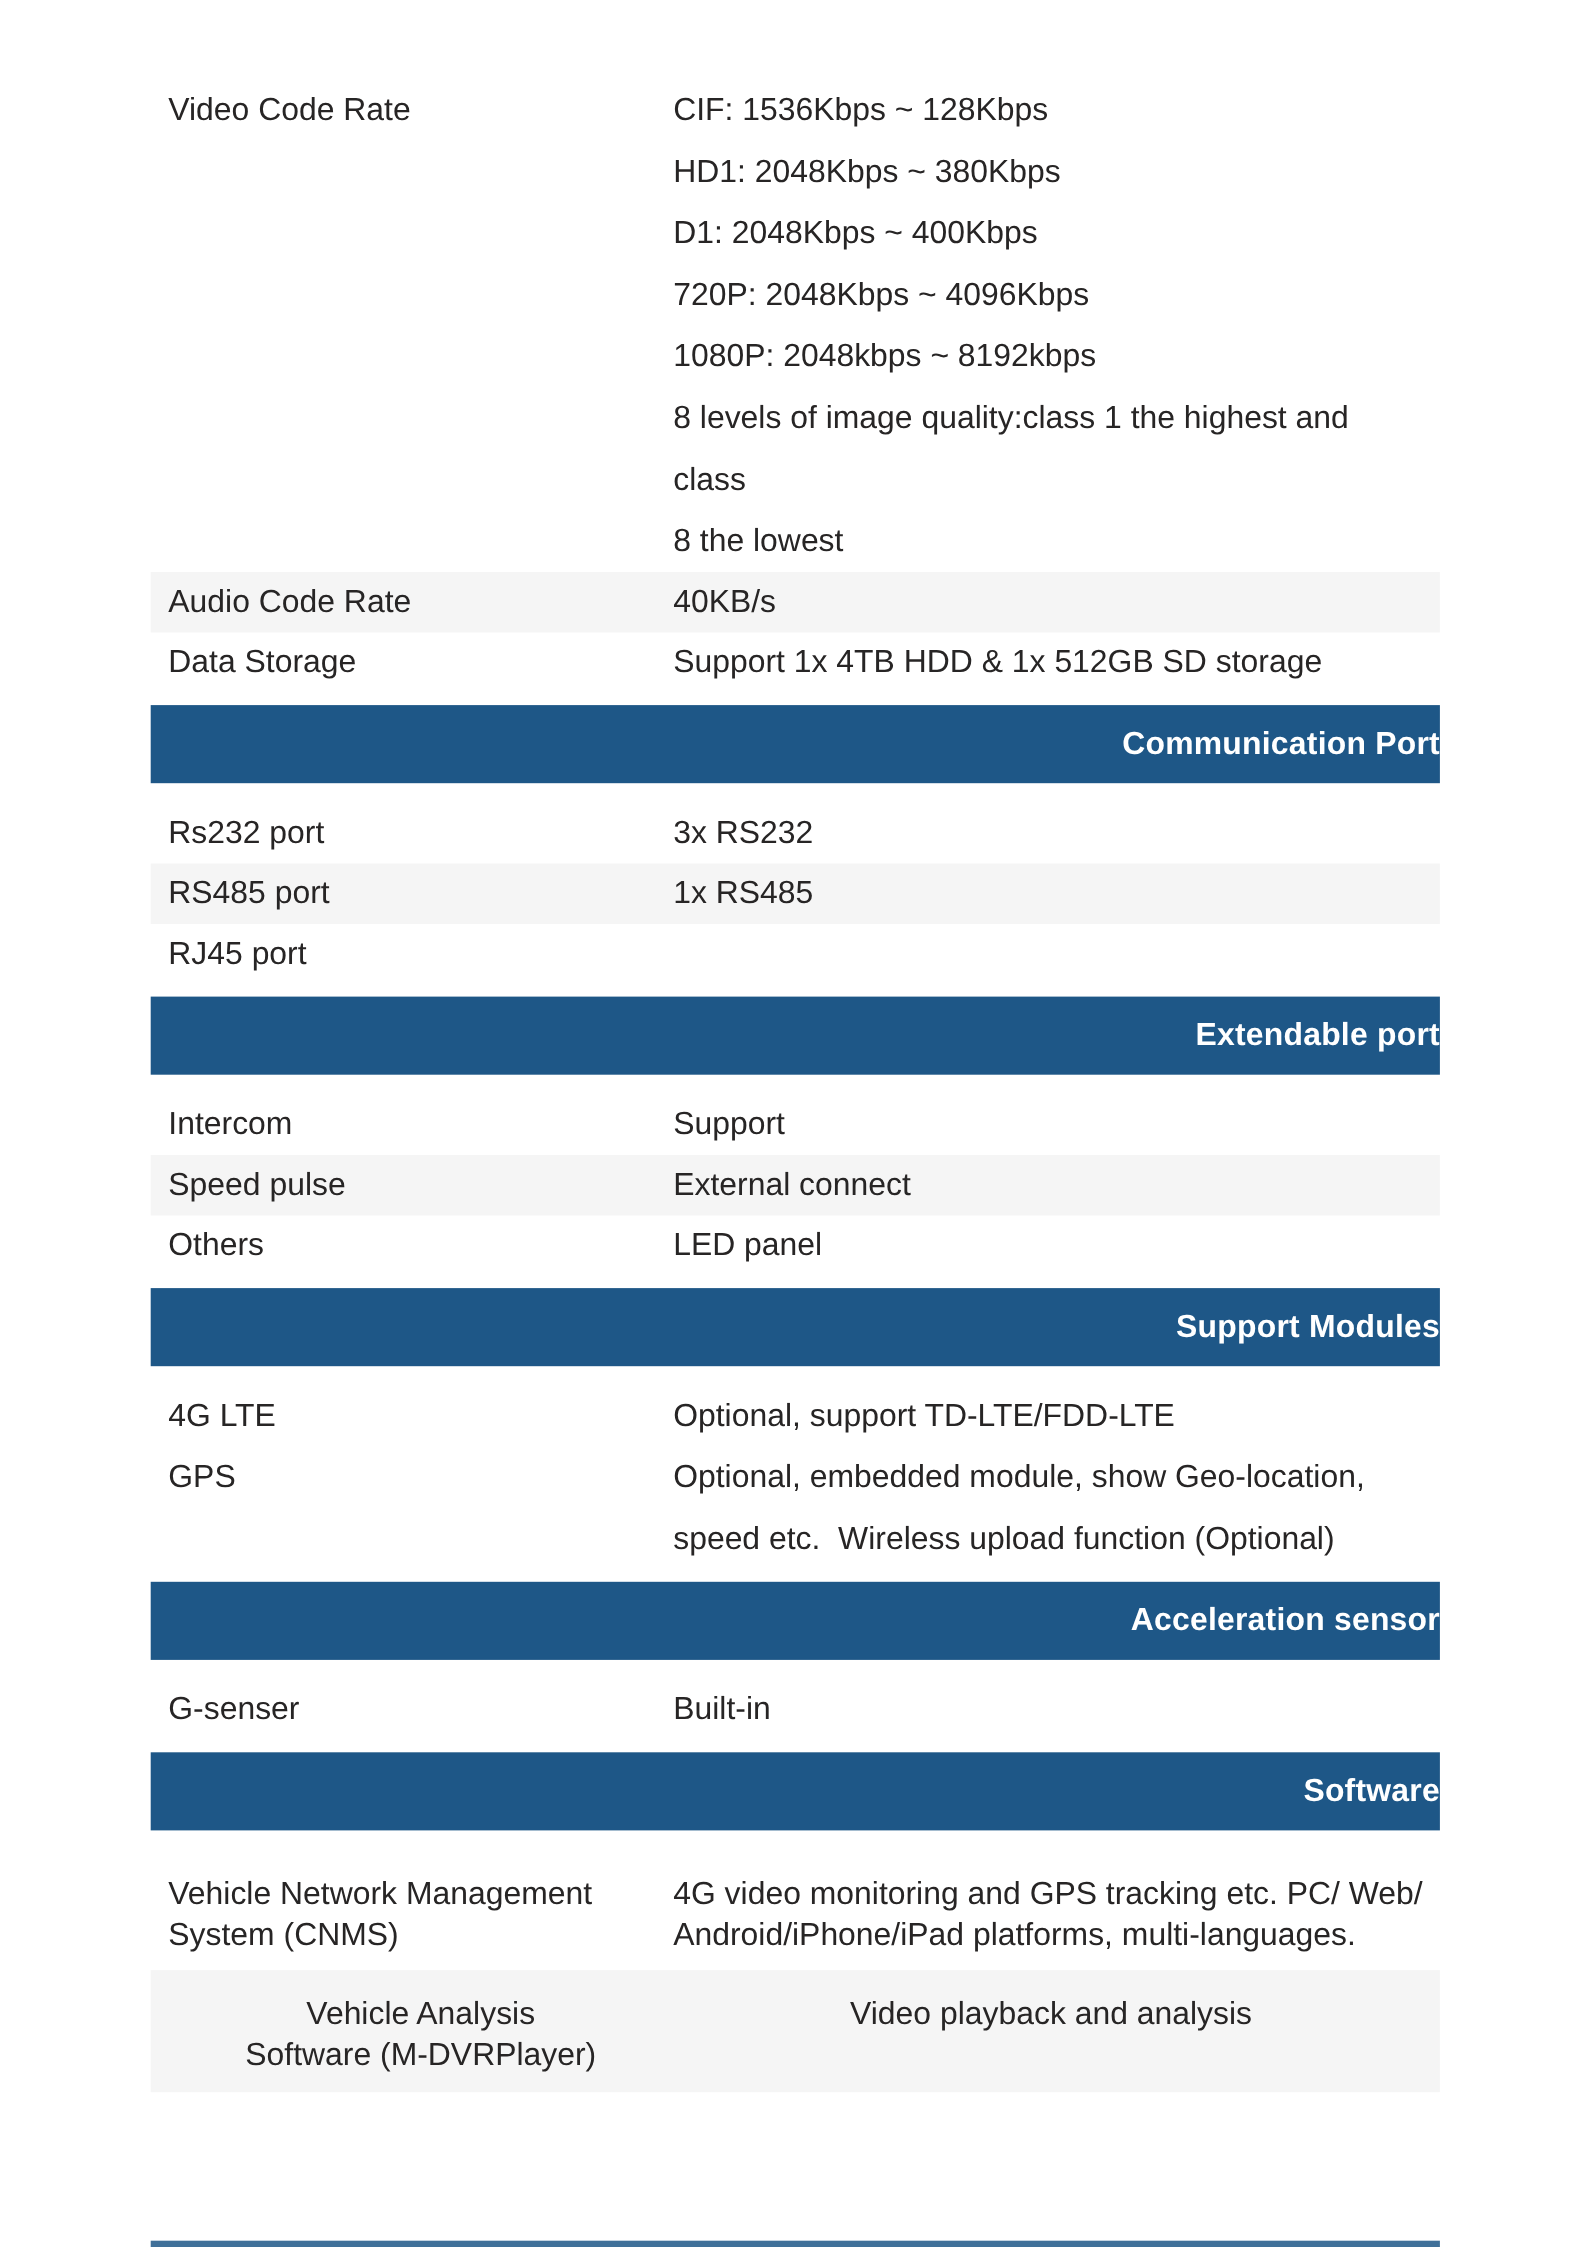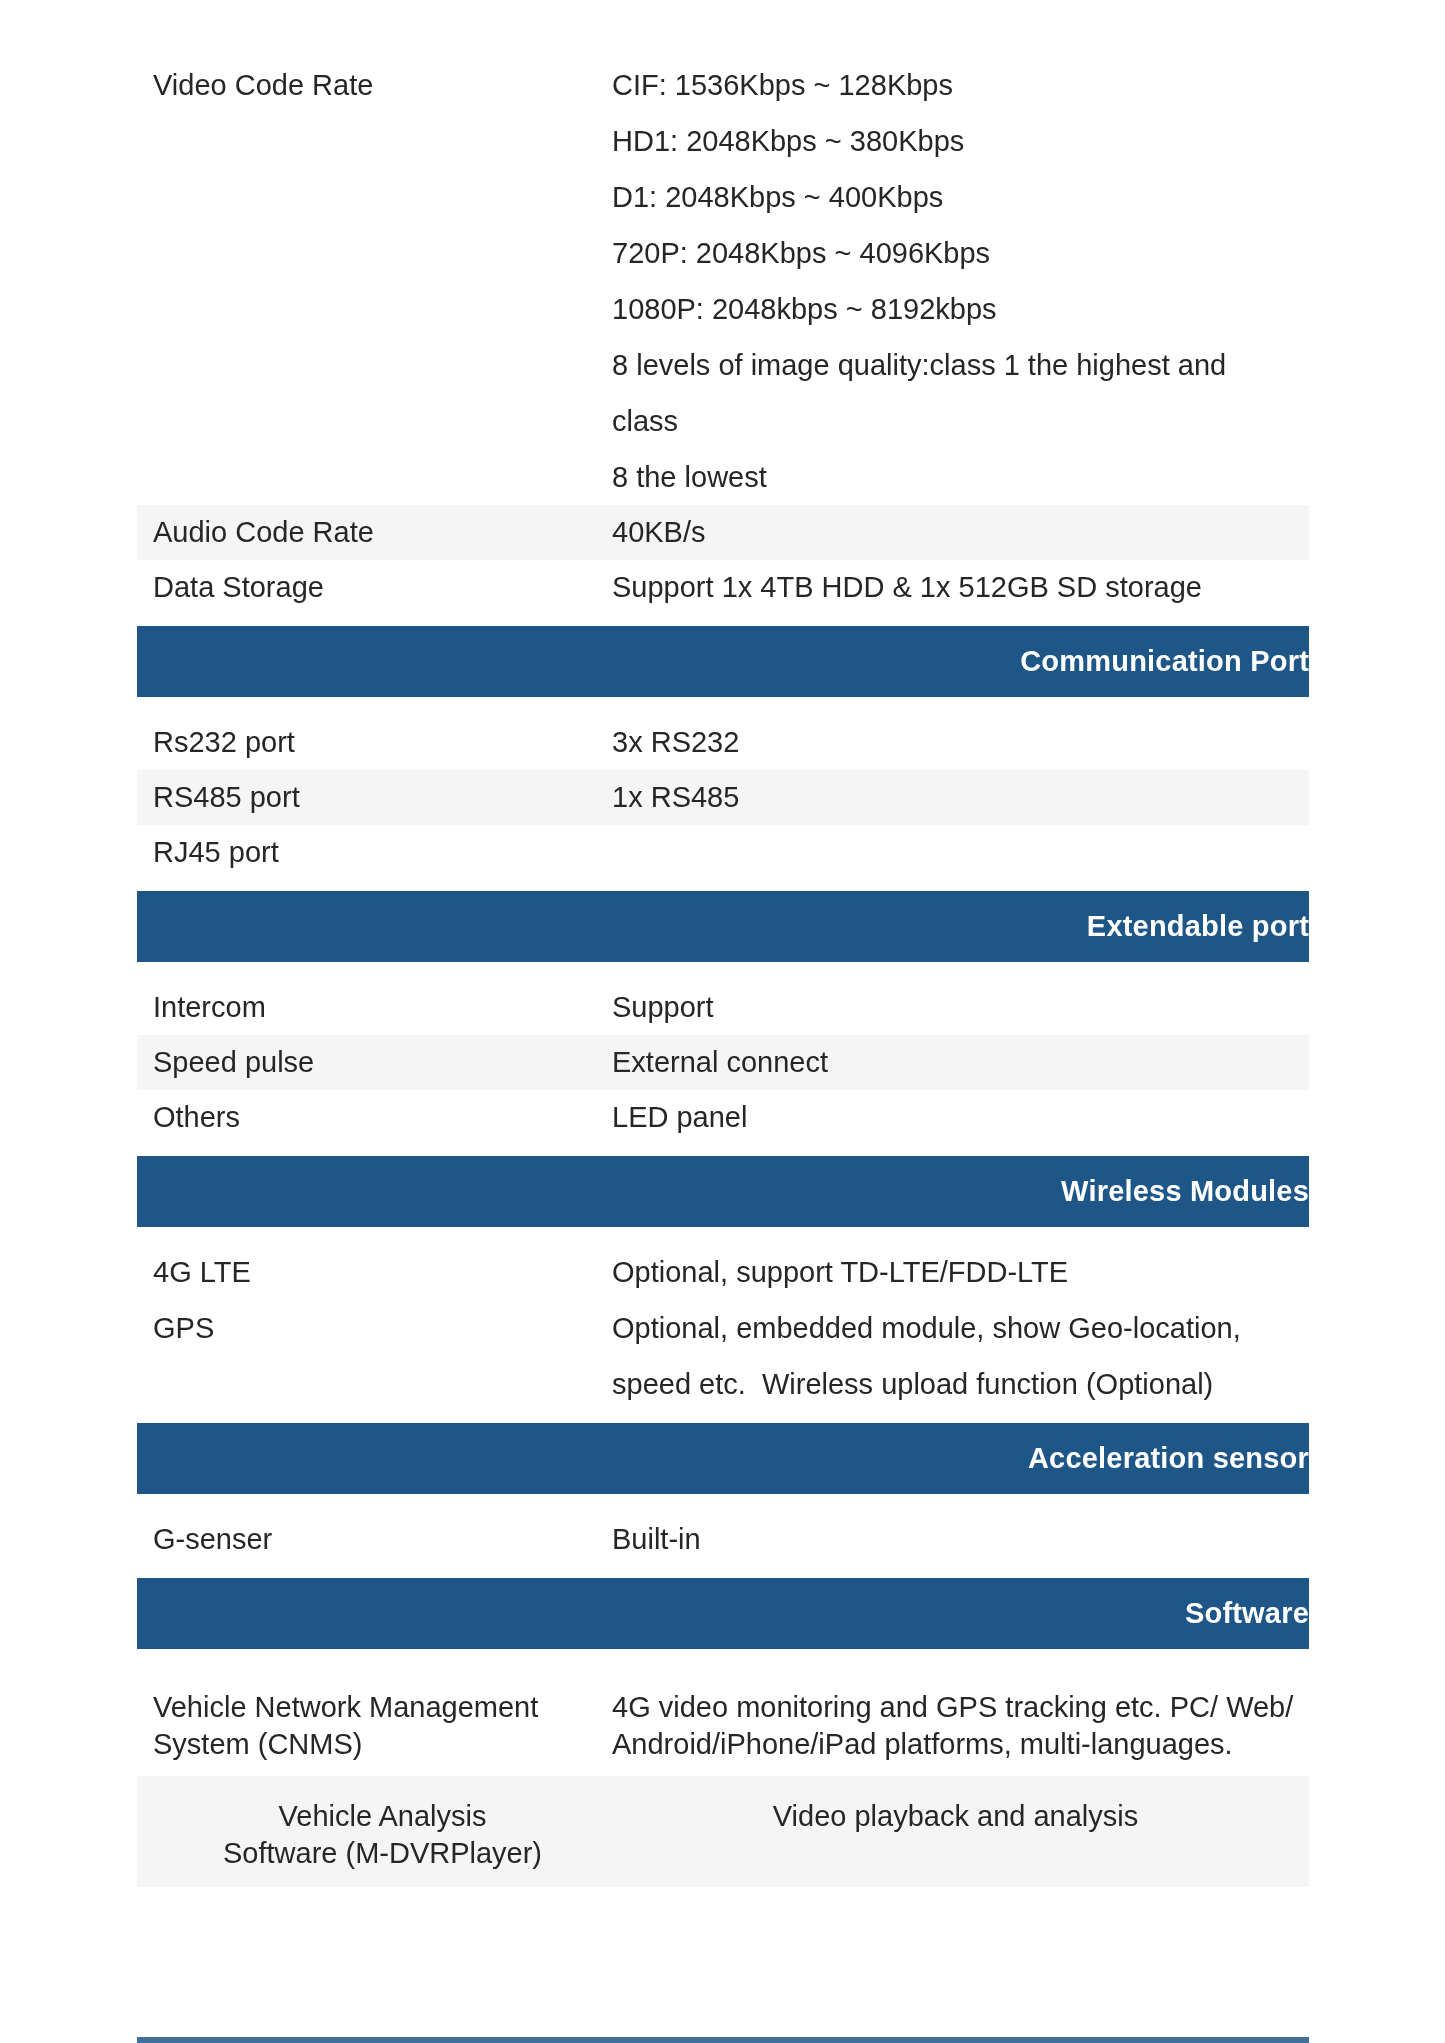--- a/index.html
+++ b/index.html
@@ -13,21 +13,21 @@
   html,body { width:1445px; height:2043px; }
   body {
     position:relative;
     background: var(--page-bg, #ffffff);
     font-family: "Liberation Sans", "DejaVu Sans", sans-serif;
     color: var(--text, #272525);
     overflow:hidden;
   }
   .spec-table {
     position:absolute;
-    left:137px; top:1px;
+    left:137px; top:16px;
     width:1172px;
     padding-top:56px;
   }
   .section-header {
     margin-top:11px;
     height:71px;
     line-height:71px;
     background: var(--header-bg, #1e5787);
     color: var(--header-text, #ffffff);
     font-size:29px;
@@ -156,21 +156,21 @@
     <div class="spec-row">
       <div class="row-label">
         <div class="label-line">Others</div>
       </div>
       <div class="row-value">
         <div class="value-line">LED panel</div>
       </div>
     </div>
   </div>
 
-  <div class="section-header">Wireless Modules</div>
+  <div class="section-header">Support Modules</div>
   <div class="rows-group">
     <div class="spec-row">
       <div class="row-label">
         <div class="label-line">4G LTE</div>
       </div>
       <div class="row-value">
         <div class="value-line">Optional, support TD-LTE/FDD-LTE</div>
       </div>
     </div>
     <div class="spec-row mline">

